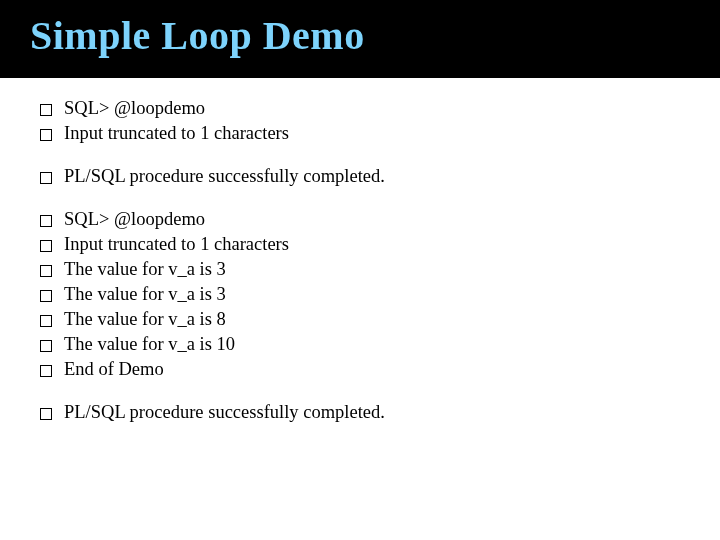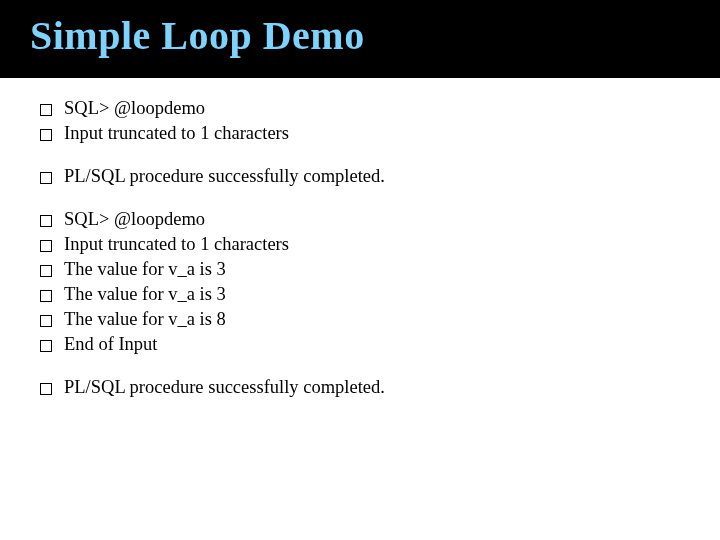--- a/index.html
+++ b/index.html
@@ -100,21 +100,25 @@
       <div class="bullet-line">
         <span class="marker"></span>
         <span class="bullet-text">The value for v_a is 3</span>
       </div>
       <div class="bullet-line">
         <span class="marker"></span>
         <span class="bullet-text">The value for v_a is 8</span>
       </div>
       <div class="bullet-line">
         <span class="marker"></span>
-        <span class="bullet-text">End of Input</span>
+        <span class="bullet-text">The value for v_a is 10</span>
+      </div>
+      <div class="bullet-line">
+        <span class="marker"></span>
+        <span class="bullet-text">End of Demo</span>
       </div>
     </div>
 
     <div class="group">
       <div class="bullet-line">
         <span class="marker"></span>
         <span class="bullet-text">PL/SQL procedure successfully completed.</span>
       </div>
     </div>
 

